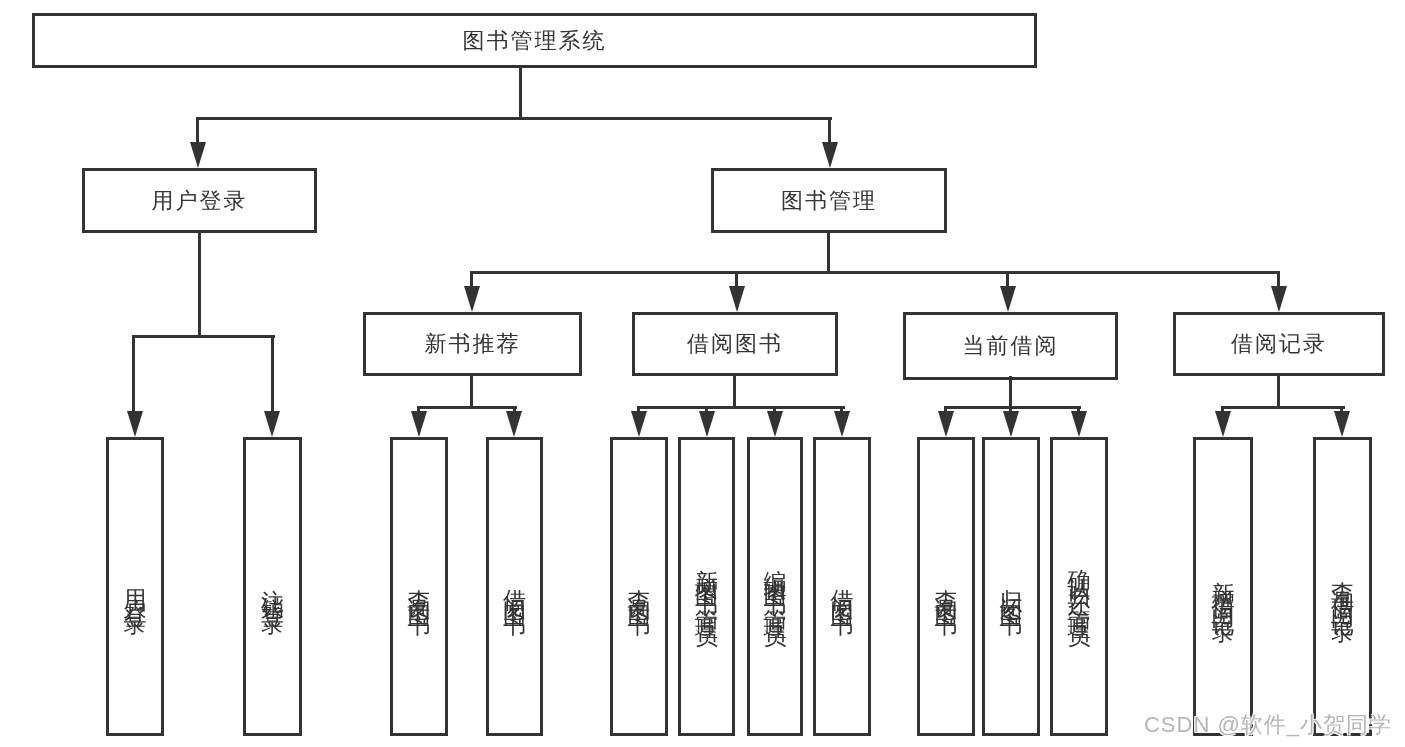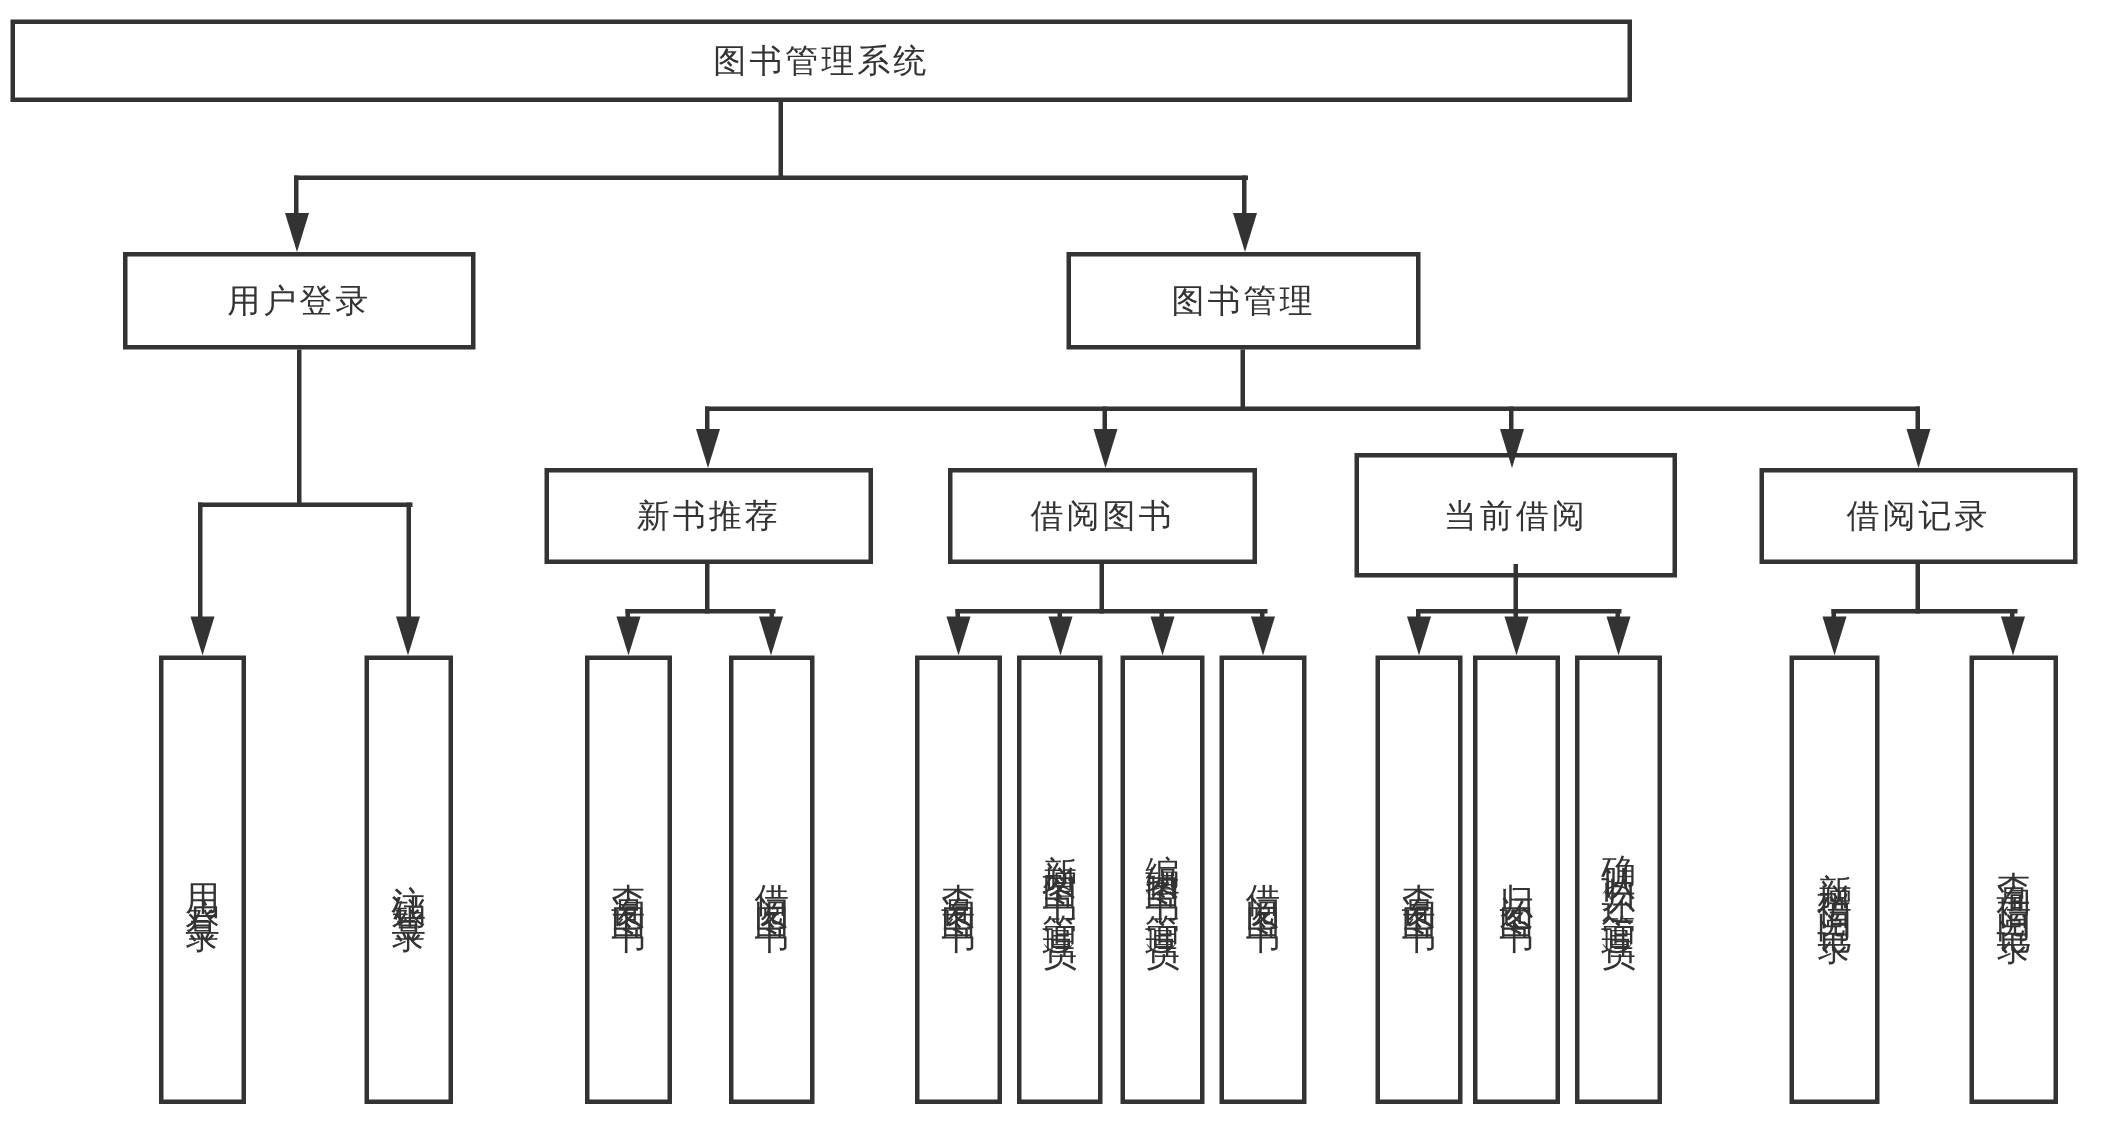--- a/index.html
+++ b/index.html
@@ -58,38 +58,38 @@
     letter-spacing: 1px;
     white-space: nowrap;
     text-shadow: 1px 1px 0 #ffffff, -1px -1px 0 #ffffff, 1px -1px 0 #ffffff, -1px 1px 0 #ffffff;
   }
 </style>
 </head>
 <body>
 
 <div class="canvas">
 
-  <div class="node h" style="left:7px;top:13px;width:1081px;height:55px">
+  <div class="node h" style="left:32px;top:13px;width:1005px;height:55px">
     <span>图书管理系统</span>
   </div>
 
   <div class="node h" style="left:82px;top:168px;width:235px;height:65px">
     <span>用户登录</span>
   </div>
   <div class="node h" style="left:363px;top:312px;width:219px;height:64px">
     <span>新书推荐</span>
   </div>
 
   <div class="node h" style="left:711px;top:168px;width:236px;height:65px">
     <span>图书管理</span>
   </div>
   <div class="node h" style="left:632px;top:312px;width:206px;height:64px">
     <span>借阅图书</span>
   </div>
-  <div class="node h" style="left:903px;top:302px;width:215px;height:83px">
+  <div class="node h" style="left:903px;top:312px;width:215px;height:68px">
     <span>当前借阅</span>
   </div>
   <div class="node h" style="left:1173px;top:312px;width:212px;height:64px">
     <span>借阅记录</span>
   </div>
 
   <div class="node v" style="left:106px;top:437px;width:58px;height:299px">
     <span>用户登录</span>
   </div>
   <div class="node v" style="left:243px;top:437px;width:59px;height:299px">
@@ -185,14 +185,15 @@
   <div class="arrow" style="left:1003px;top:411px"></div>
   <div class="arrow" style="left:1071px;top:411px"></div>
 
   <div class="line" style="left:1277px;top:376px;width:3px;height:33px"></div>
   <div class="line" style="left:1221px;top:406px;width:124px;height:3px"></div>
   <div class="line" style="left:1221px;top:406px;width:3px;height:8px"></div>
   <div class="line" style="left:1340px;top:406px;width:3px;height:8px"></div>
   <div class="arrow" style="left:1215px;top:411px"></div>
   <div class="arrow" style="left:1334px;top:411px"></div>
 
+  <div class="watermark">CSDN @软件_小贺同学</div>
 
 </div>
 
 </body></html>

